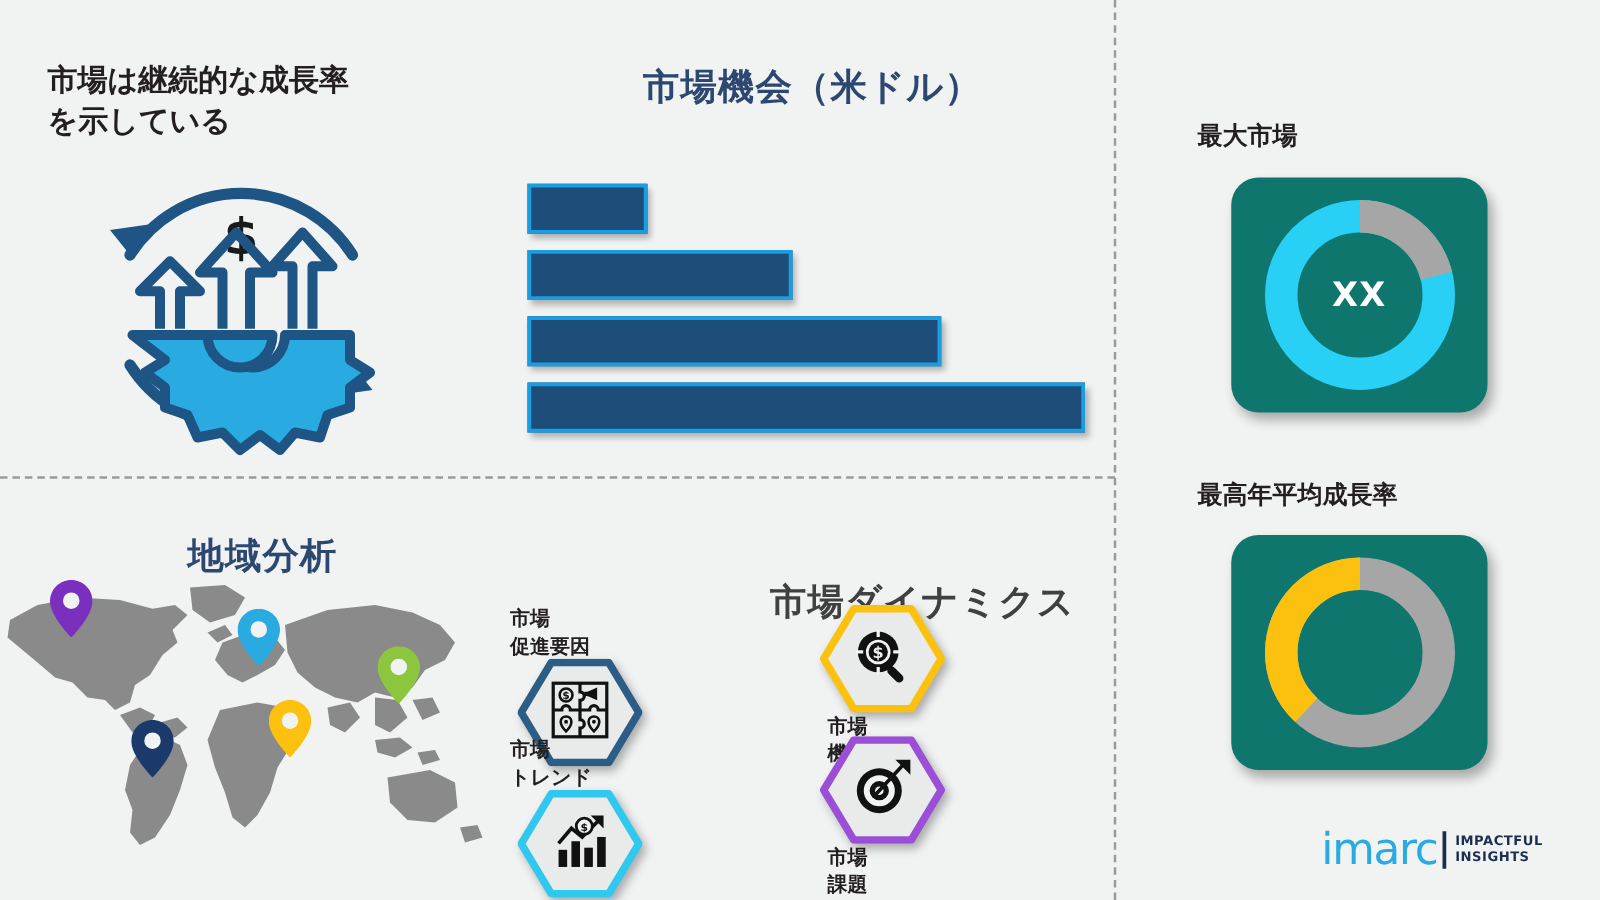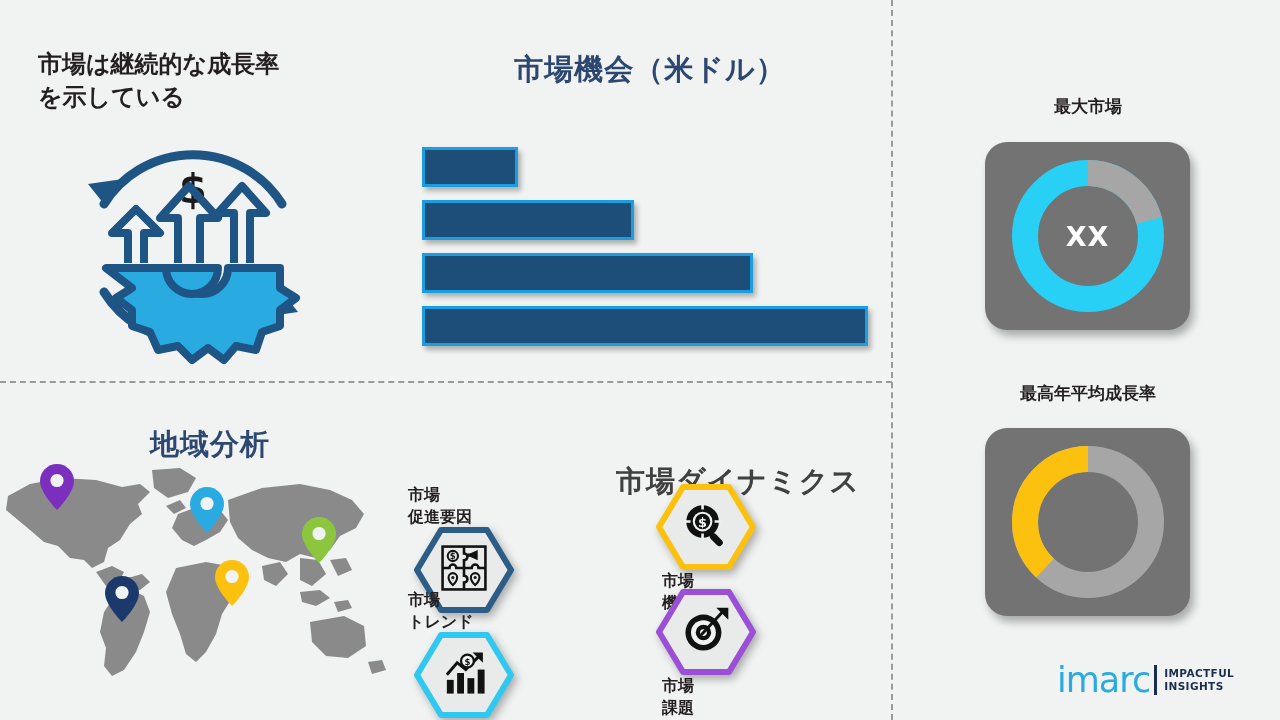--- a/index.html
+++ b/index.html
@@ -63,26 +63,26 @@
   .hexlabel.right{text-align:left;}
   .hexlabel.left{text-align:left;}
   .hex{
     position:relative;width:100px;height:86px;
     display:flex;align-items:center;justify-content:center;
     filter:drop-shadow(3px 4px 4px rgba(0,0,0,.30));
   }
 
   
   .donut-caption{
-    position:absolute;width:260px;text-align:center;
-    font-size:17px;font-weight:bold;color:#231f20;
+    position:absolute;width:260px;
+    font-size:20px;font-weight:bold;color:#231f20;
   }
   .donut-card{
     position:absolute;width:205px;height:188px;border-radius:22px;
-    background:#737373;
+    background:#0f766e;
     box-shadow:4px 6px 9px rgba(0,0,0,.30);
     display:flex;align-items:center;justify-content:center;
   }
   .donut-val{
     position:absolute;left:0;right:0;text-align:center;
     color:#ffffff;font-weight:bold;font-size:27px;letter-spacing:1px;
   }
 
   
   #logo{position:absolute;left:1057px;top:657px;width:200px;height:46px;

